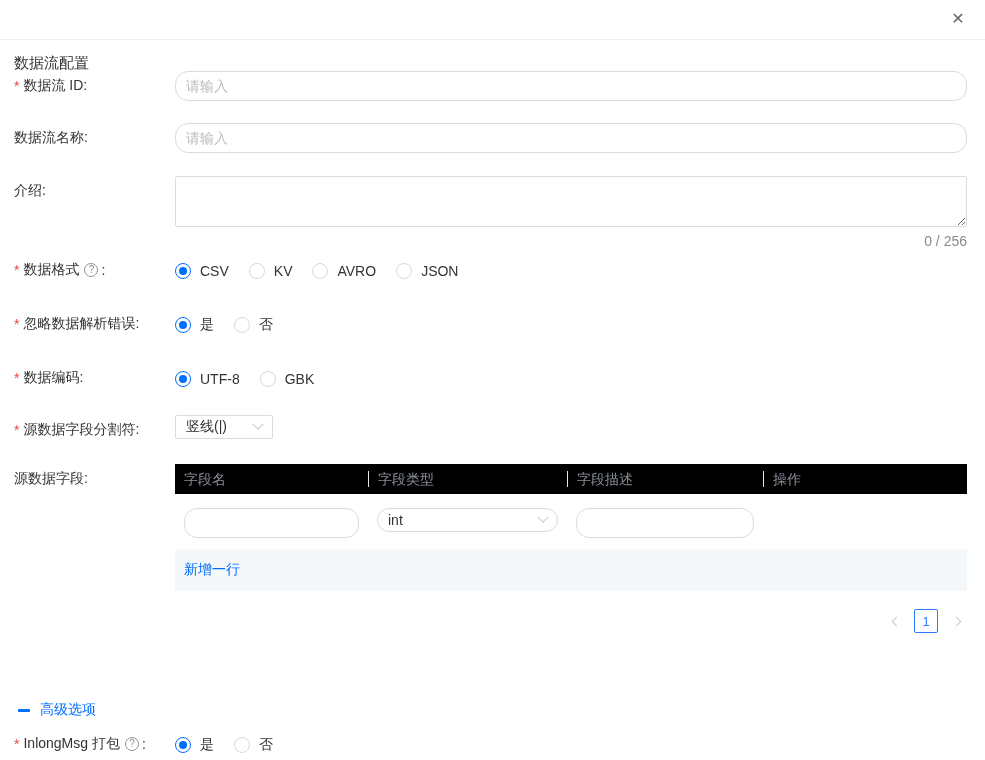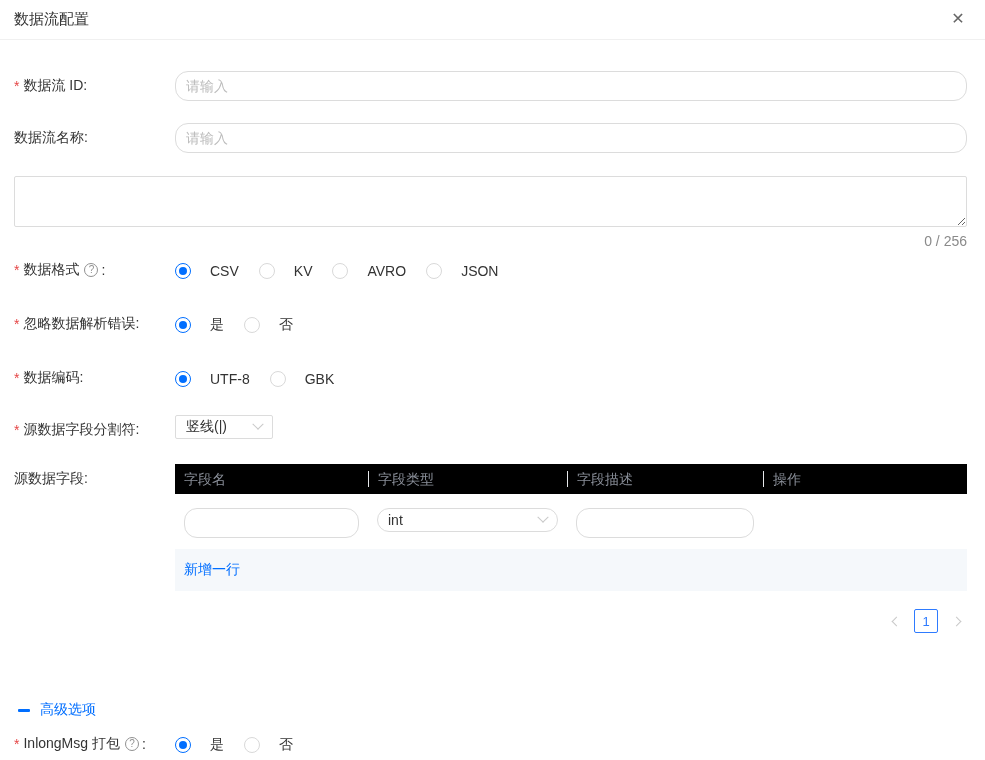--- a/index.html
+++ b/index.html
@@ -13,21 +13,21 @@
   }
   .dialog { width: 985px; height: 760px; position: relative; background: #fff; }
 
   
   .dlg-header {
     height: 40px;
     padding: 10px 14px 0 14px;
     border-bottom: 1px solid #f0f0f0;
     position: relative;
   }
-  .dlg-title { font-size: 15px; font-weight: 400; color: #333; }
+  .dlg-title { font-size: 15px; font-weight: 400; color: #333; margin-top: 44px; }
   .dlg-close {
     position: absolute; right: 16px; top: 8px;
     font-size: 16px; color: #666; cursor: pointer;
     width: 22px; height: 22px; text-align: center; line-height: 22px;
   }
 
   
   .dlg-body { padding: 31px 18px 0 14px; }
   .form-row { display: flex; align-items: flex-start; }
   .mb22 { margin-bottom: 22px; }
@@ -58,21 +58,21 @@
   textarea.intro-area {
     width: 100%; height: 51px;
     border: 1px solid #dcdcdc; border-radius: 2px;
     padding: 6px 10px; font-size: 14px; color: #333;
     resize: vertical; outline: none; font-family: inherit;
   }
   .char-counter { text-align: right; color: #8a8a8a; font-size: 14px; margin-top: 3px; height: 18px; }
 
   
   .radio-group { display: flex; align-items: center; gap: 20px; min-height: 24px; }
-  .radio-item { display: inline-flex; align-items: center; gap: 19px; cursor: pointer; }
+  .radio-item { display: inline-flex; align-items: center; gap: 9px; cursor: pointer; }
   .radio {
     width: 16px; height: 16px; border-radius: 50%;
     border: 1px solid #d9d9d9; background: #fff; position: relative; flex: 0 0 16px;
   }
   .radio.checked { border-color: #006eff; }
   .radio.checked::after {
     content: ""; position: absolute; left: 3px; top: 3px;
     width: 8px; height: 8px; border-radius: 50%; background: #006eff;
   }
   .radio-label { font-size: 14px; color: #333; }
@@ -160,20 +160,23 @@
     <div class="form-row mb23">
       <div class="form-label">
         <span>数据流名称:</span>
       </div>
       <div class="form-control">
         <input class="text-input" type="text" placeholder="请输入" style="">
       </div>
     </div>
 
     <div class="form-row" style="margin-bottom:8px;">
+      <div class="form-label">
+        <span>介绍:</span>
+      </div>
       <div class="form-control">
         <textarea class="intro-area" style=""></textarea>
         <div class="char-counter">0 / 256</div>
       </div>
     </div>
 
     <div class="form-row radio-row mb30">
       <div class="form-label">
         <span class="req">*</span>
         <span>数据格式</span>

